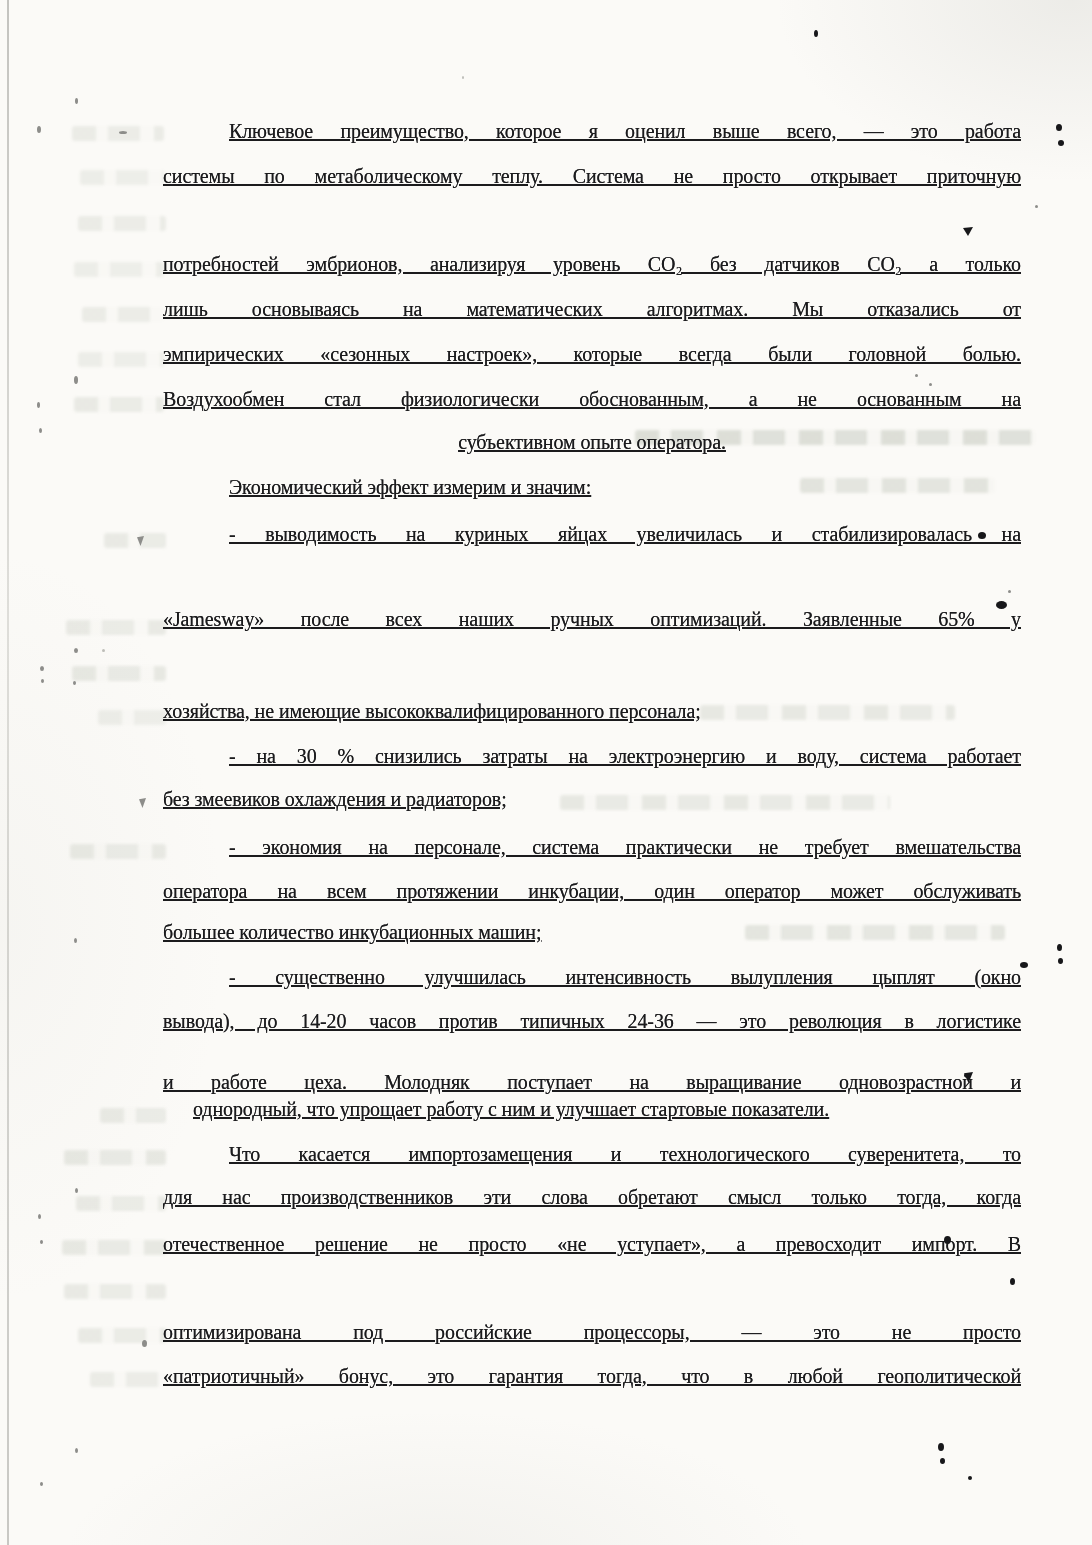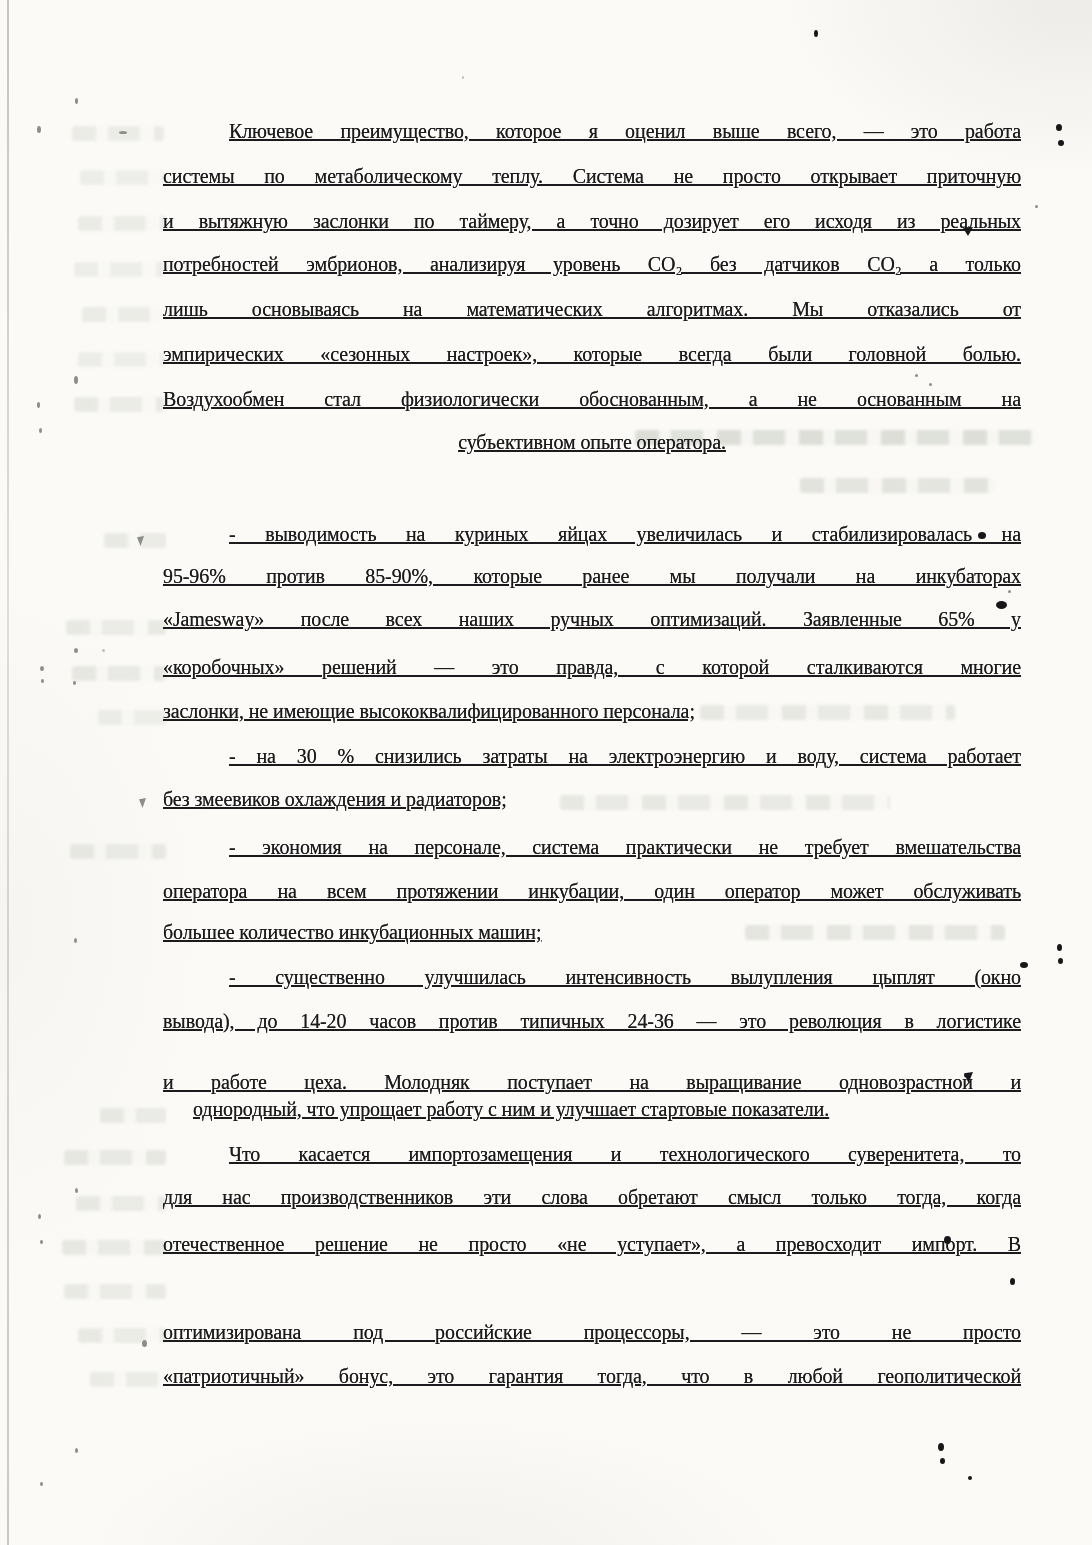--- a/index.html
+++ b/index.html
@@ -75,31 +75,29 @@
       <div class="ghost" style="left: 64px; top: 1150px; width: 102px; opacity: 0.55;"></div>
       <div class="ghost" style="left: 76px; top: 1196px; width: 90px; opacity: 0.5;"></div>
       <div class="ghost" style="left: 62px; top: 1240px; width: 104px; opacity: 0.55;"></div>
       <div class="ghost" style="left: 64px; top: 1284px; width: 102px; opacity: 0.5;"></div>
       <div class="ghost" style="left: 78px; top: 1328px; width: 88px; opacity: 0.5;"></div>
       <div class="ghost" style="left: 90px; top: 1372px; width: 76px; opacity: 0.45;"></div>
     </div>
   <div class="text-block">
       <div class="line indent just" style="top: 109px;">Ключевое преимущество, которое я оценил выше всего, — это работа</div>
       <div class="line just" style="top: 154px;">системы по метаболическому теплу. Система не просто открывает приточную</div>
-      <div class="line just" style="top: 199px;">и вытяжную заслонки по таймеру, а точно дозирует его исходя из реальных</div>
       <div class="line just" style="top: 242px;">потребностей эмбрионов, анализируя уровень CO₂ без датчиков CO₂ а только</div>
       <div class="line just" style="top: 287px;">лишь основываясь на математических алгоритмах. Мы отказались от</div>
       <div class="line just" style="top: 332px;">эмпирических «сезонных настроек», которые всегда были головной болью.</div>
       <div class="line just" style="top: 377px;">Воздухообмен стал физиологически обоснованным, а не основанным на</div>
       <div class="line" style="top: 420px; text-align: center;">субъективном опыте оператора.</div>
+      <div class="line indent" style="top: 465px;">Экономический эффект измерим и значим:</div>
       <div class="line indent just" style="top: 512px;">- выводимость на куриных яйцах увеличилась и стабилизировалась на</div>
-      <div class="line just" style="top: 554px;">95-96% против 85-90%, которые ранее мы получали на инкубаторах</div>
       <div class="line just" style="top: 597px;">«Jamesway» после всех наших ручных оптимизаций. Заявленные 65% у</div>
-      <div class="line just" style="top: 645px;">«коробочных» решений — это правда, с которой сталкиваются многие</div>
-      <div class="line" style="top: 689px;">заслонки, не имеющие высококвалифицированного персонала;</div>
+      <div class="line" style="top: 689px;">хозяйства, не имеющие высококвалифицированного персонала;</div>
       <div class="line indent just" style="top: 734px;">- на 30 % снизились затраты на электроэнергию и воду, система работает</div>
       <div class="line" style="top: 777px;">без змеевиков охлаждения и радиаторов;</div>
       <div class="line indent just" style="top: 825px;">- экономия на персонале, система практически не требует вмешательства</div>
       <div class="line just" style="top: 869px;">оператора на всем протяжении инкубации, один оператор может обслуживать</div>
       <div class="line" style="top: 910px;">большее количество инкубационных машин;</div>
       <div class="line indent just" style="top: 955px;">- существенно улучшилась интенсивность вылупления цыплят (окно</div>
       <div class="line just" style="top: 999px;">вывода), до 14-20 часов против типичных 24-36 — это революция в логистике</div>
       <div class="line just" style="top: 1060px;">и работе цеха. Молодняк поступает на выращивание одновозрастной и</div>
       <div class="line" style="top: 1087px; margin-left: 30px;">однородный, что упрощает работу с ним и улучшает стартовые показатели.</div>
       <div class="line indent just" style="top: 1132px;">Что касается импортозамещения и технологического суверенитета, то</div>

